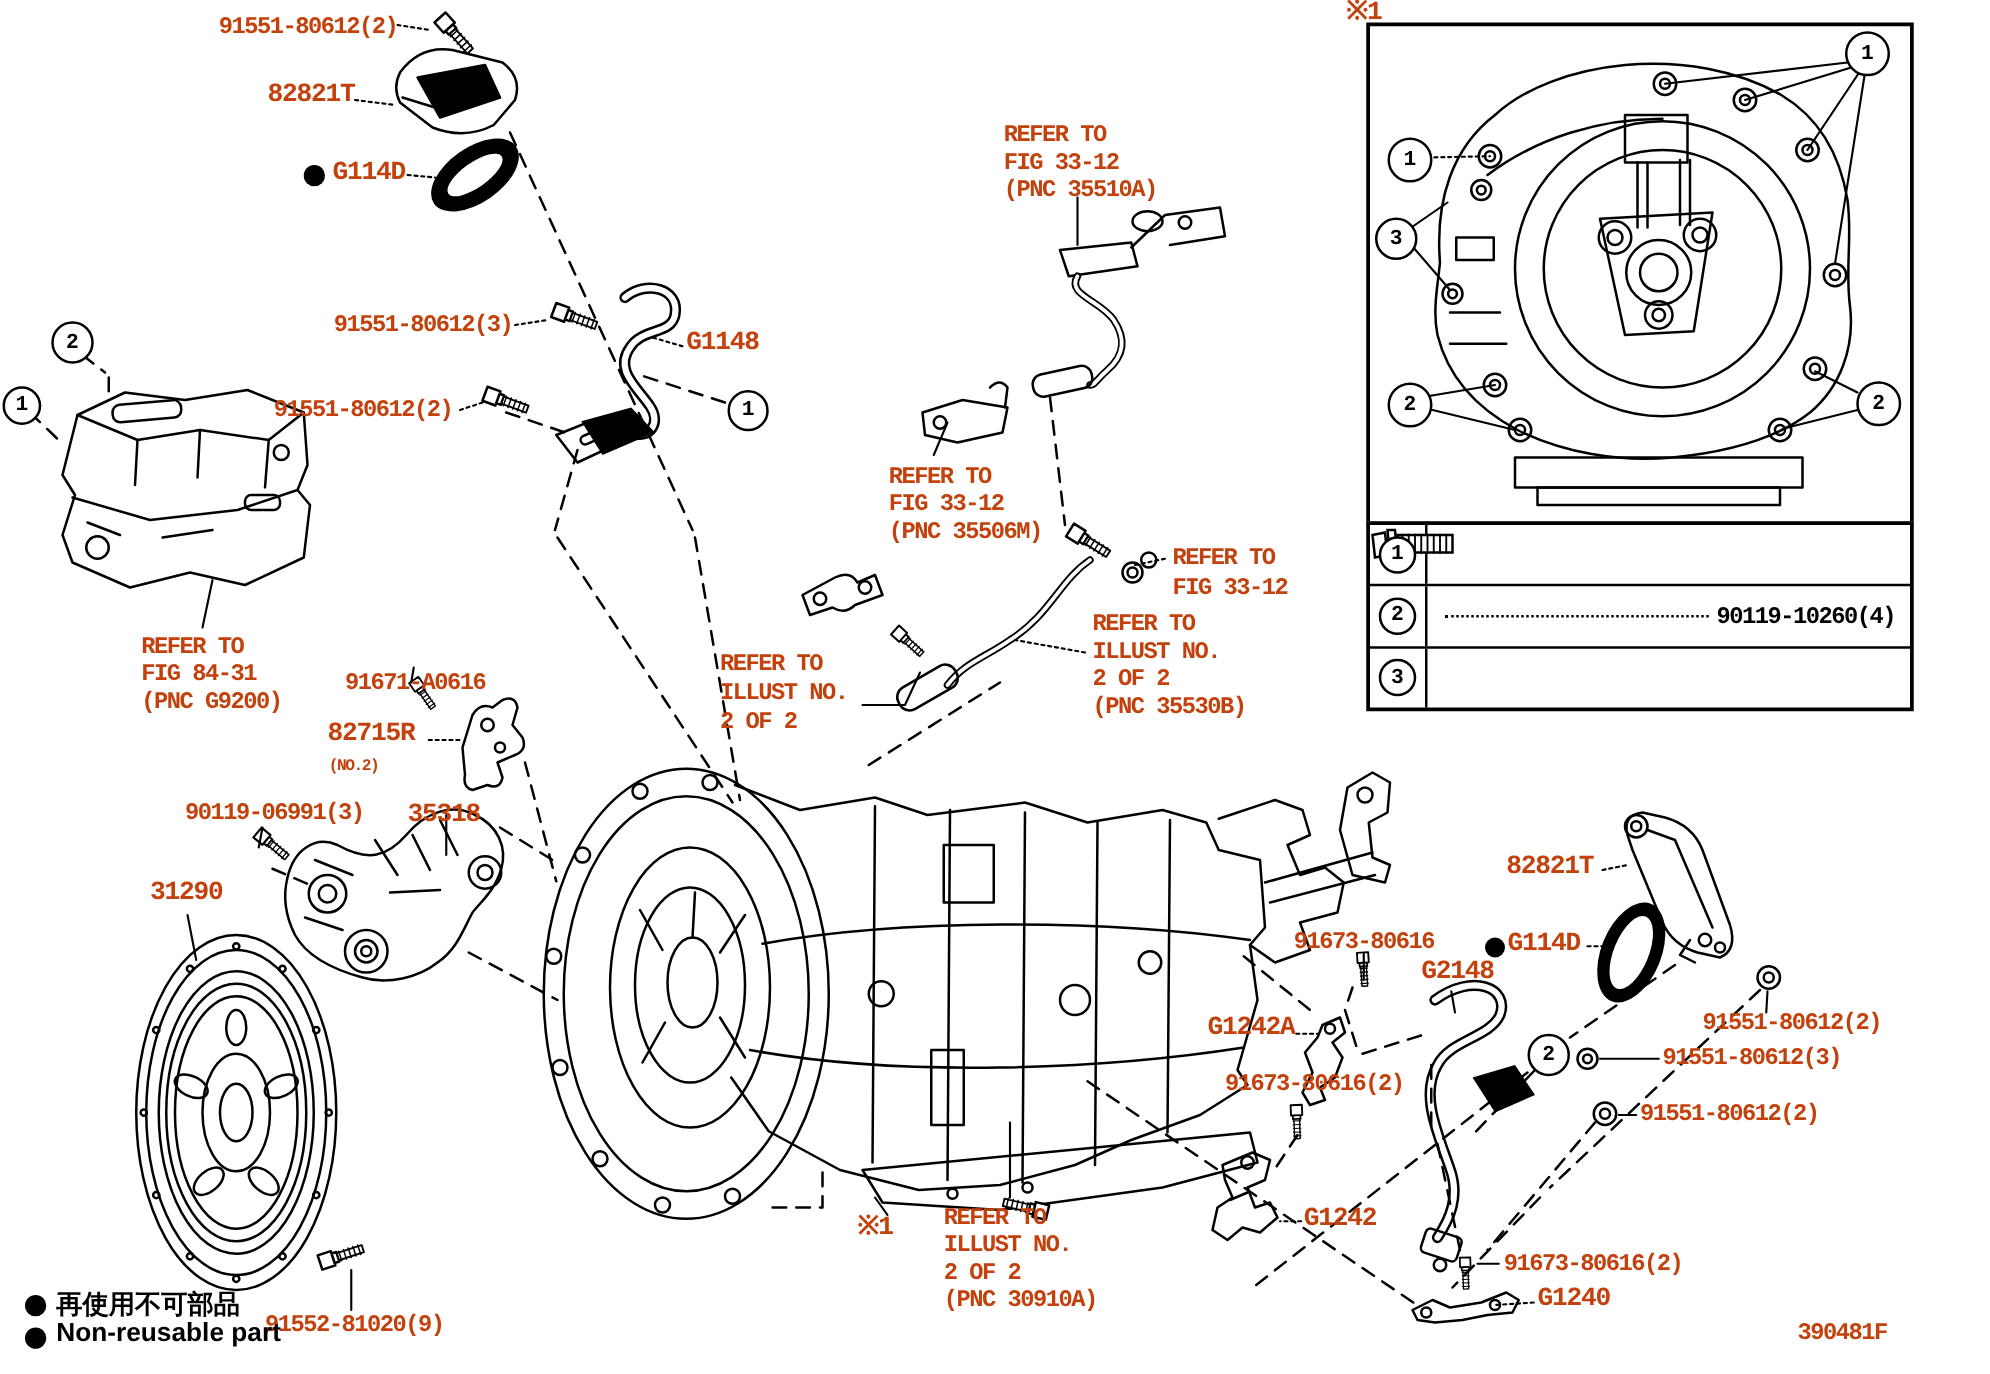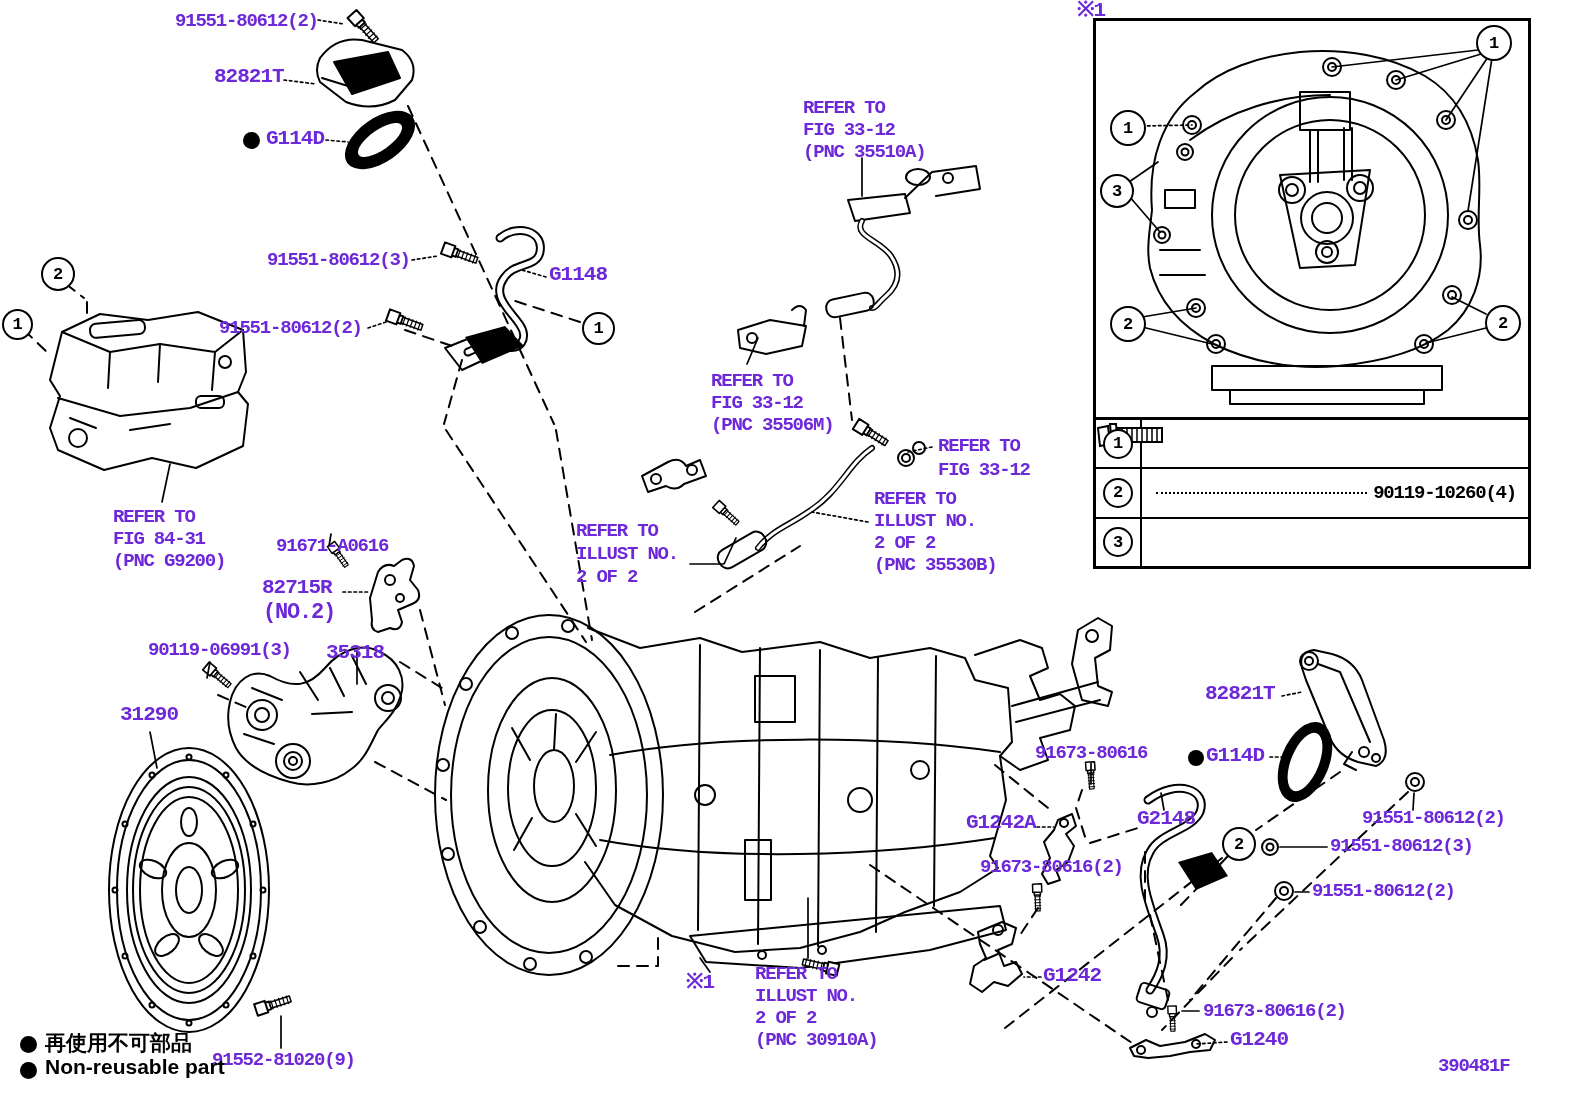--- a/index.html
+++ b/index.html
@@ -1,22 +1,22 @@
 <!DOCTYPE html>
 <html><head>
 <meta charset="utf-8">
 <style>
   html,body{margin:0;padding:0;background:#fff;}
   #canvas{position:relative;width:1592px;height:1099px;background:#fff;overflow:hidden;
           font-family:"Liberation Mono","DejaVu Sans Mono",monospace;color:#000;}
   svg{position:absolute;left:0;top:0;}
   .lbl{position:absolute;font:700 19px/21px "Liberation Mono","DejaVu Sans Mono",monospace;
-       letter-spacing:-1.2px;white-space:pre-line;color:#6d28d9;z-index:5;}
+       letter-spacing:-1.2px;white-space:pre-line;color:#c2410c;z-index:5;}
   .big{font-size:21px;letter-spacing:-1px;}
-  .sm{font-size:22px;}
+  .sm{font-size:13px;}
   .callout{position:absolute;border:2.5px solid #000;border-radius:50%;background:#fff;
            display:flex;align-items:center;justify-content:center;z-index:6;
            font:700 17px/1 "Liberation Mono","DejaVu Sans Mono",monospace;}
   .dot{position:absolute;background:#000;border-radius:50%;z-index:6;}
   .inset-box{position:absolute;left:1093px;top:18px;width:432px;height:396px;border:3px solid #000;z-index:2;}
   .btable{position:absolute;left:1093px;top:417px;width:432px;height:146px;border:3px solid #000;
           display:flex;flex-direction:column;background:#fff;z-index:4;}
   .brow{flex:1;display:flex;align-items:center;}
   .brow + .brow{border-top:2.5px solid #000;}
   .bnum{width:44px;align-self:stretch;border-right:2.5px solid #000;display:flex;align-items:center;justify-content:center;}
@@ -396,21 +396,21 @@
 ILLUST NO.
 2 OF 2
 (PNC 30910A)</div>
   <div class="lbl big" style="left:686px;top:972px;">※1</div>
   <div class="lbl" style="left:212px;top:1050px;">91552-81020(9)</div>
 
   <div class="lbl big" style="left:1205px;top:683px;">82821T</div>
   <div class="dot" style="left:1188px;top:750px;width:16px;height:16px;"></div>
   <div class="lbl big" style="left:1206px;top:745px;">G114D</div>
   <div class="lbl" style="left:1035px;top:743px;">91673-80616</div>
-  <div class="lbl big" style="left:1137px;top:792px;margin-top:16px;">G2148</div>
+  <div class="lbl big" style="left:1137px;top:751px;margin-top:16px;">G2148</div>
   <div class="lbl big" style="left:966px;top:812px;">G1242A</div>
   <div class="lbl" style="left:980px;top:857px;">91673-80616(2)</div>
   <div class="lbl big" style="left:1043px;top:965px;">G1242</div>
   <div class="lbl" style="left:1362px;top:808px;">91551-80612(2)</div>
   <div class="lbl" style="left:1330px;top:836px;">91551-80612(3)</div>
   <div class="lbl" style="left:1312px;top:881px;">91551-80612(2)</div>
   <div class="lbl" style="left:1203px;top:1001px;">91673-80616(2)</div>
   <div class="lbl big" style="left:1230px;top:1029px;">G1240</div>
 
   <div class="lbl big" style="left:1077px;top:0px;">※1</div>

